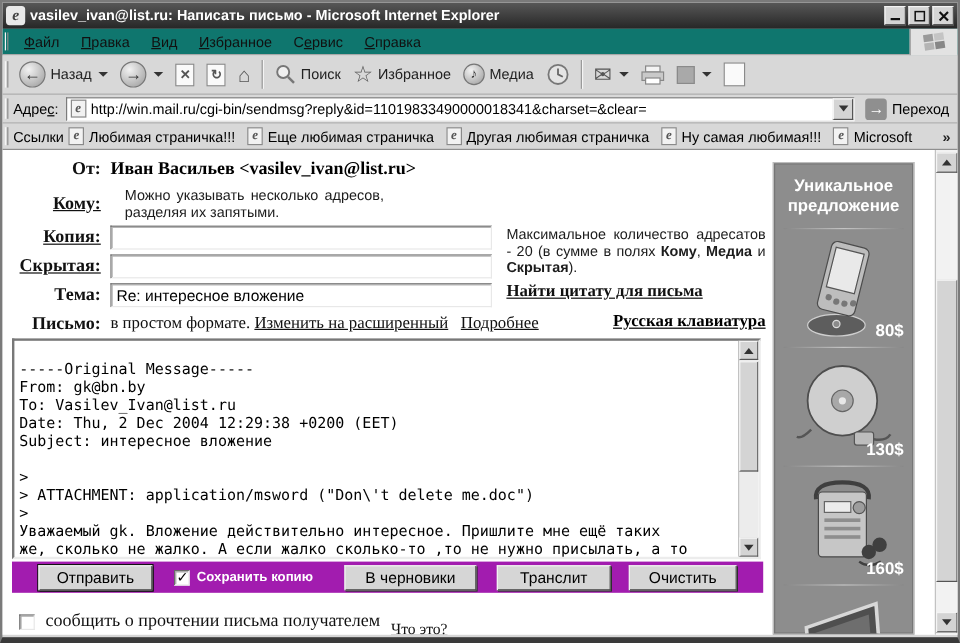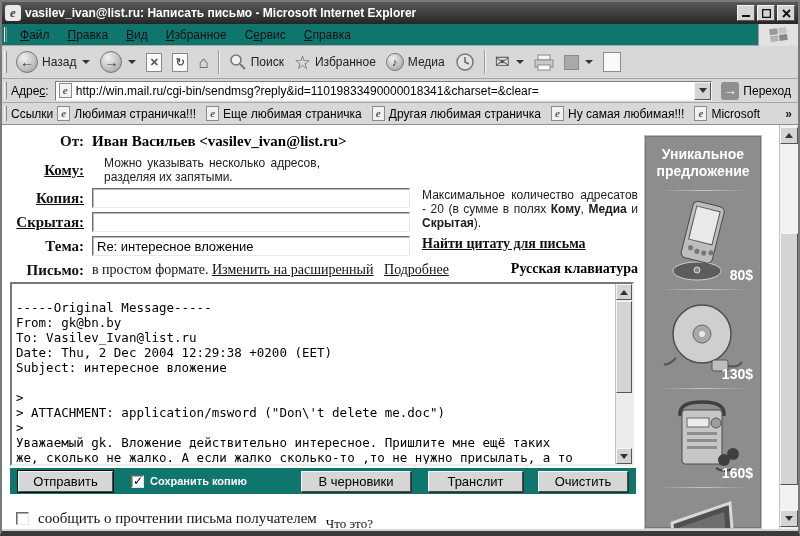--- a/index.html
+++ b/index.html
@@ -99,40 +99,40 @@
     border:1px solid; border-color:#6f6f6f #e8e8e8 #e8e8e8 #6f6f6f;
     box-shadow: inset 1px 1px 0 #b5b5b5; background:#fff; outline:none; }
   .side { margin-left:12px; width:216px; align-self:flex-start; overflow:visible; }
   .side-inner { width:216px; font-size:12px; line-height:14px; color:#1c1c1c; text-align:justify; }
   .slink { font: 14px "Liberation Serif", serif; color:#111; text-decoration:underline; white-space:nowrap; }
   .slink.bold { font-weight:bold; }
   .body-row { position:relative; width:638px; height:20px; margin-bottom:2px; }
   .body-inline { font: 14px "Liberation Serif", serif; color:#111; }
   .body-inline .u { text-decoration:underline; }
   .kbd-link { position:absolute; right:2px; top:1px;
-    font: bold 14px "Liberation Serif", serif; }
+    font: bold 14px "Liberation Serif", serif; text-decoration:underline; }
 
   
   .msgbox { position:relative; margin-left:8px; width:624px; height:184px; background:#fff;
     border:2px solid; border-color:#787878 #ececec #ececec #787878; overflow:hidden; }
   .msgbox pre { margin:0; padding:16px 4px; width:605px;
     font: 12.5px/15px "DejaVu Sans Mono", monospace; white-space:pre-wrap; color:#000; }
   .ta-scroll { position:absolute; right:0; top:0; bottom:0; width:17px; background:#ececec;
     border-left:1px solid #c2c2c2; }
   .sb-btn { position:absolute; left:0; width:16px; height:16px; background:#d4d4d4;
     border:1px solid; border-color:#f4f4f4 #555 #555 #f4f4f4;
     display:flex; align-items:center; justify-content:center; }
   .tri-up { width:0;height:0;border-left:4px solid transparent;border-right:4px solid transparent;border-bottom:5px solid #333; }
   .tri-dn { width:0;height:0;border-left:4px solid transparent;border-right:4px solid transparent;border-top:5px solid #333; }
   .sb-thumb { position:absolute; left:0; width:16px; background:#d4d4d4;
     border:1px solid; border-color:#f4f4f4 #555 #555 #f4f4f4; }
 
   
-  .btnbar { margin-left:8px; margin-top:2px; width:626px; height:26px; background:#0f766e;
-    display:flex; align-items:center; padding:0 8px; }
+  .btnbar { margin-left:8px; margin-top:2px; width:626px; height:26px; background:#a21caf;
+    display:flex; align-items:center; padding:0 22px; }
   .xbtn { height:21px; background:#d6d6d6; color:#000; font-size:13px;
     border:1px solid; border-color:#f2f2f2 #4c4c4c #4c4c4c #f2f2f2;
     box-shadow: 1px 1px 0 #2e2e2e; text-align:center; line-height:19px; }
   .xbtn.default { box-shadow: 0 0 0 1px #111, 1px 1px 0 #111; }
   .cb { width:13px; height:13px; background:#fff; flex:0 0 auto;
     border:1px solid; border-color:#6a6a6a #e8e8e8 #e8e8e8 #6a6a6a;
     box-shadow: inset 1px 1px 0 #aaa; position:relative; }
   .cb.on::after { content:"✓"; position:absolute; left:1px; top:-2px;
     font: bold 12px "DejaVu Sans", sans-serif; color:#000; }
   .savecopy-lbl { color:#fff; font: bold 11px "Liberation Sans", sans-serif; margin-left:6px; }

